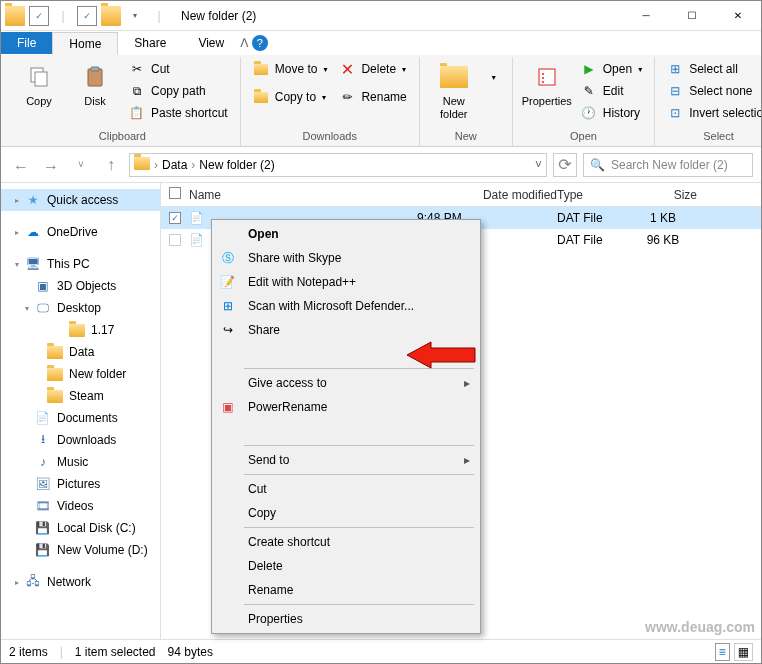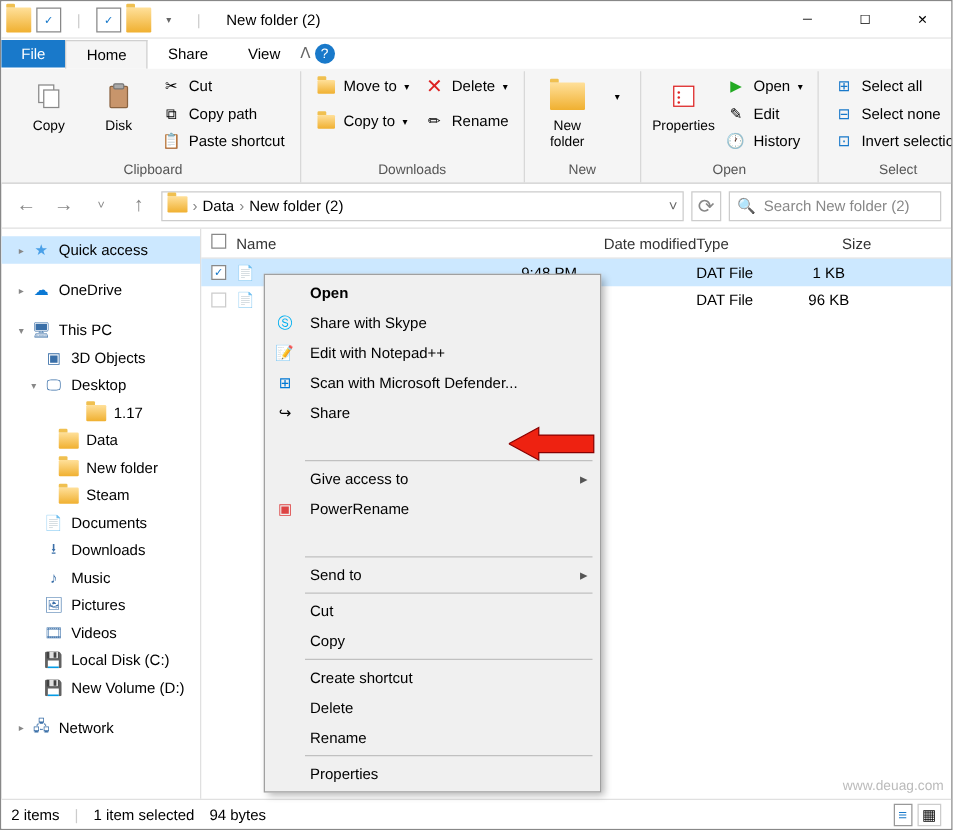--- a/index.html
+++ b/index.html
@@ -54,21 +54,21 @@
 .ctxmenu { position: absolute; left: 210px; top: 218px; width: 270px; background: #f0f0f0; border: 1px solid #a0a0a0; box-shadow: 3px 3px 6px rgba(0,0,0,0.3); padding: 2px; z-index: 100; }
 .ctxitem { display: flex; align-items: center; padding: 4px 8px 4px 4px; font-size: 12px; gap: 10px; }
 .ctxitem.bold { font-weight: bold; }
 .ctxitem .cicon { width: 20px; height: 16px; display: inline-flex; align-items: center; justify-content: center; }
 .ctxitem .clabel { flex: 1; }
 .ctxitem .carrow { color: #555; }
 .ctxsep { height: 1px; background: #c0c0c0; margin: 2px 4px 2px 30px; }
 .redarrow { position: absolute; left: 406px; top: 339px; z-index: 200; }
 .statusbar { position: absolute; bottom: 0; left: 0; right: 0; height: 24px; border-top: 1px solid #e0e0e0; display: flex; align-items: center; padding: 0 8px; gap: 12px; font-size: 12px; background: #fff; }
 .statusbar .viewbtns { margin-left: auto; display: flex; gap: 4px; }
-.watermark { position: absolute; right: 6px; bottom: 28px; font-size: 11px; color: #bbb; }
+.watermark { position: absolute; right: 6px; bottom: 28px; font-size: 14px; color: #bbb; font-weight: bold; }
 .folder-icon { width: 16px; height: 13px; background: linear-gradient(#ffe09a, #f0b030); border-radius: 1px; display: inline-block; position: relative; }
 .folder-icon::before { content: ''; position: absolute; top: -3px; left: 0; width: 7px; height: 3px; background: #f0c050; border-radius: 1px 1px 0 0; }
 .check { width: 12px; height: 12px; border: 1px solid #888; background: #fff; display: inline-flex; align-items: center; justify-content: center; font-size: 9px; color: #1979ca; }
 svg { display: block; }
 </style>
 </head>
 <body>
 
 <div class="titlebar">
   <div class="qat">

